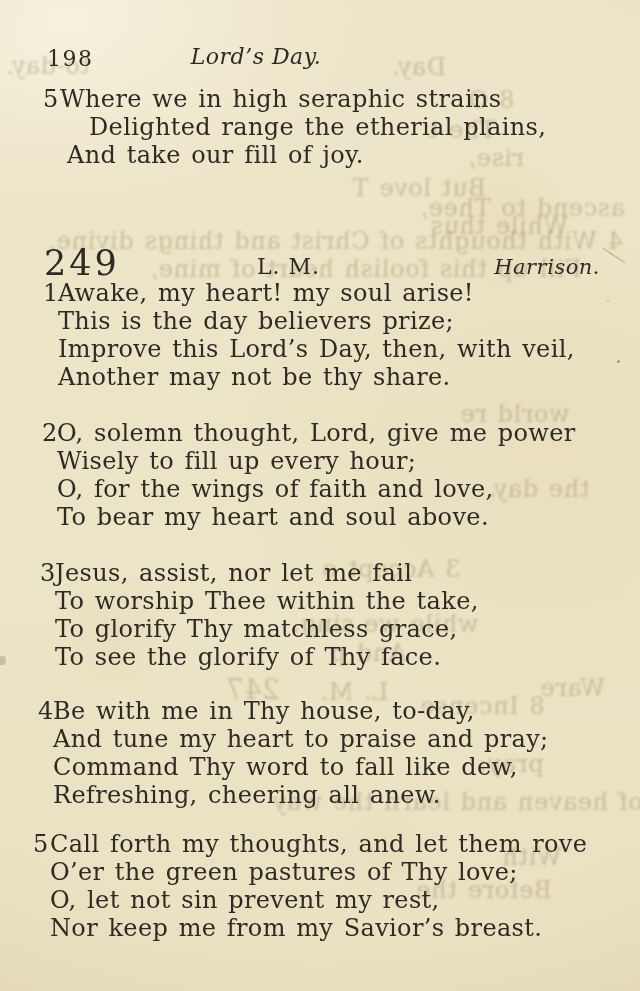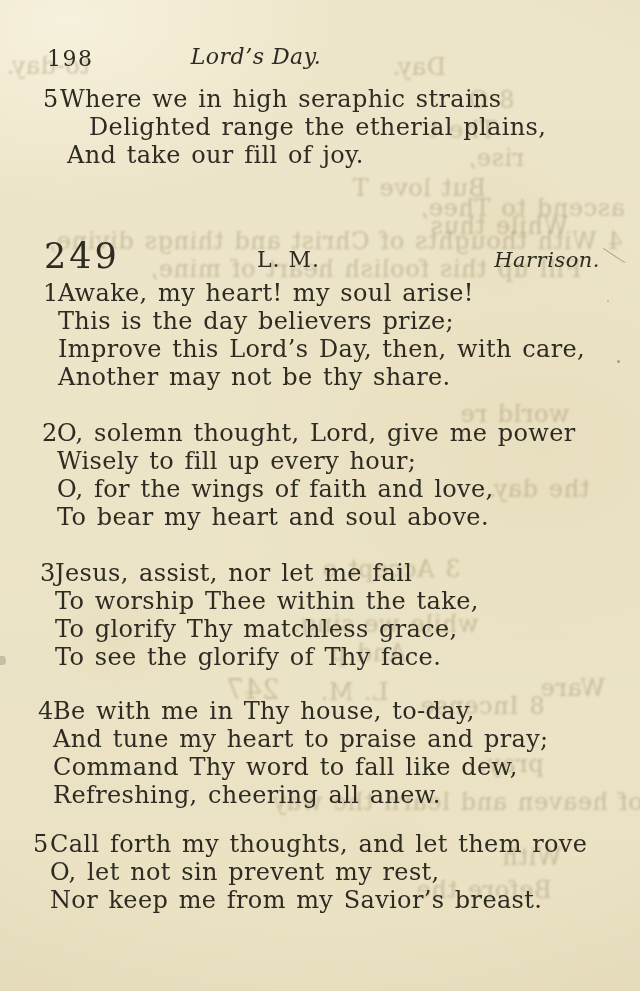--- a/index.html
+++ b/index.html
@@ -32,21 +32,21 @@
   .pagenum{position:absolute;top:46px;left:47px;font-size:22px;letter-spacing:1.5px;text-align:right;}
   .runhead{position:absolute;top:44px;left:146px;width:220px;text-align:center;
     font-style:italic;font-size:22px;letter-spacing:0.5px;}
   .stanza{position:absolute;font-size:24px;line-height:28px;letter-spacing:0.35px;word-spacing:2.5px;}
   .stanza .vnum{position:absolute;top:0;}
   .stanza .vlines div{white-space:nowrap;}
   .carry{top:85px;left:60px;}   .carry .vnum{left:-17px;}
   .carry .vlines div:nth-child(2){margin-left:29px;}
   .carry .vlines div:nth-child(3){margin-left:7px;}
   .carry .vlines div:nth-child(4){margin-left:37px;}
-  .hymnhead{position:absolute;top:236px;left:0;width:640px;height:40px;}
+  .hymnhead{position:absolute;top:243px;left:0;width:640px;height:40px;}
   .hymn-num{position:absolute;left:44px;top:0;font-size:35px;letter-spacing:3px;}
   .hymn-meter{position:absolute;left:257px;top:11px;font-size:22px;letter-spacing:1px;}
   .hymn-author{position:absolute;right:40px;top:12px;font-size:21px;font-style:italic;letter-spacing:0.5px;}
   .v1{top:279px;left:58px;} .v1 .vnum{left:-15px;}
   .v2{top:419px;left:57px;} .v2 .vnum{left:-15px;}
   .v3{top:559px;left:55px;} .v3 .vnum{left:-15px;}
   .v4{top:697px;left:53px;} .v4 .vnum{left:-15px;}
   .v5{top:830px;left:50px;} .v5 .vnum{left:-17px;}
   
   .speck{position:absolute;background:rgba(80,70,48,0.45);border-radius:50%;}
@@ -103,21 +103,21 @@
     <span class="hymn-num">249</span>
     <span class="hymn-meter">L. M.</span>
     <span class="hymn-author">Harrison.</span>
   </div>
 
   <div class="stanza v1">
     <span class="vnum">1</span>
     <div class="vlines">
         <div>Awake, my heart! my soul arise!</div>
         <div>This is the day believers prize;</div>
-        <div>Improve this Lord’s Day, then, with care,</div>
+        <div>Improve this Lord’s Day, then, with veil,</div>
         <div>Another may not be thy share.</div>
       </div>
   </div>
   <div class="stanza v2">
     <span class="vnum">2</span>
     <div class="vlines">
         <div>O, solemn thought, Lord, give me power</div>
         <div>Wisely to fill up every hour;</div>
         <div>O, for the wings of faith and love,</div>
         <div>To bear my heart and soul above.</div>
@@ -138,20 +138,21 @@
         <div>Be with me in Thy house, to-day,</div>
         <div>And tune my heart to praise and pray;</div>
         <div>Command Thy word to fall like dew,</div>
         <div>Refreshing, cheering all anew.</div>
       </div>
   </div>
   <div class="stanza v5">
     <span class="vnum">5</span>
     <div class="vlines">
         <div>Call forth my thoughts, and let them rove</div>
+        <div>O’er the green pastures of Thy love;</div>
         <div>O, let not sin prevent my rest,</div>
         <div>Nor keep me from my Savior’s breast.</div>
       </div>
   </div>
 
   <span class="speck s1"></span>
   <span class="speck s2"></span>
   <span class="speck s3"></span>
   <span class="scratch"></span>
 </div>

